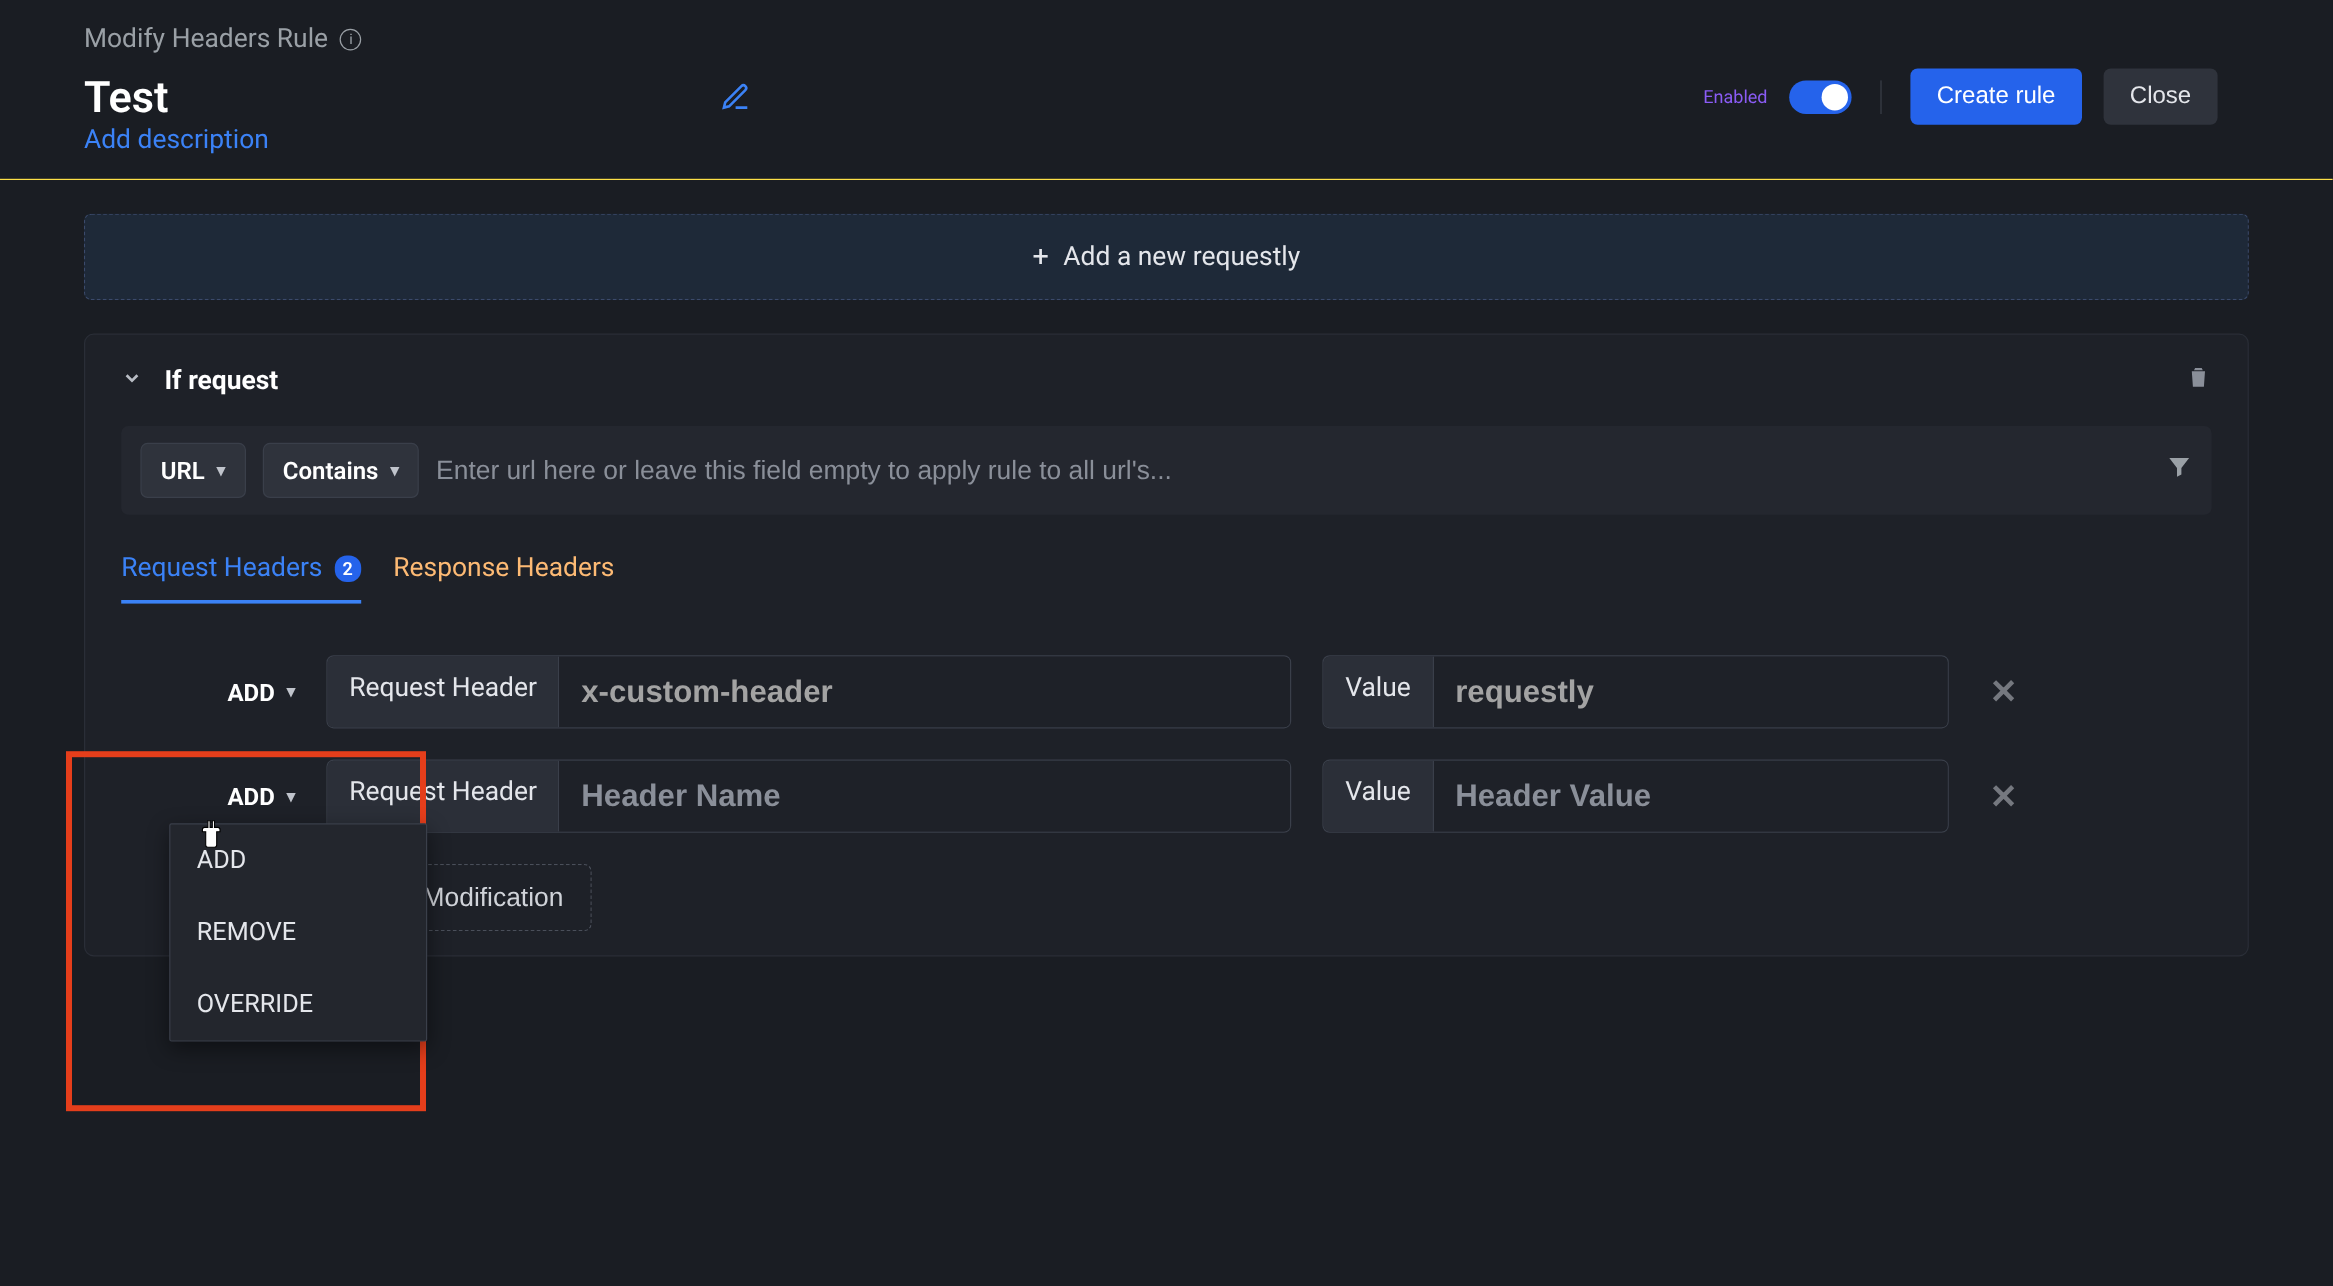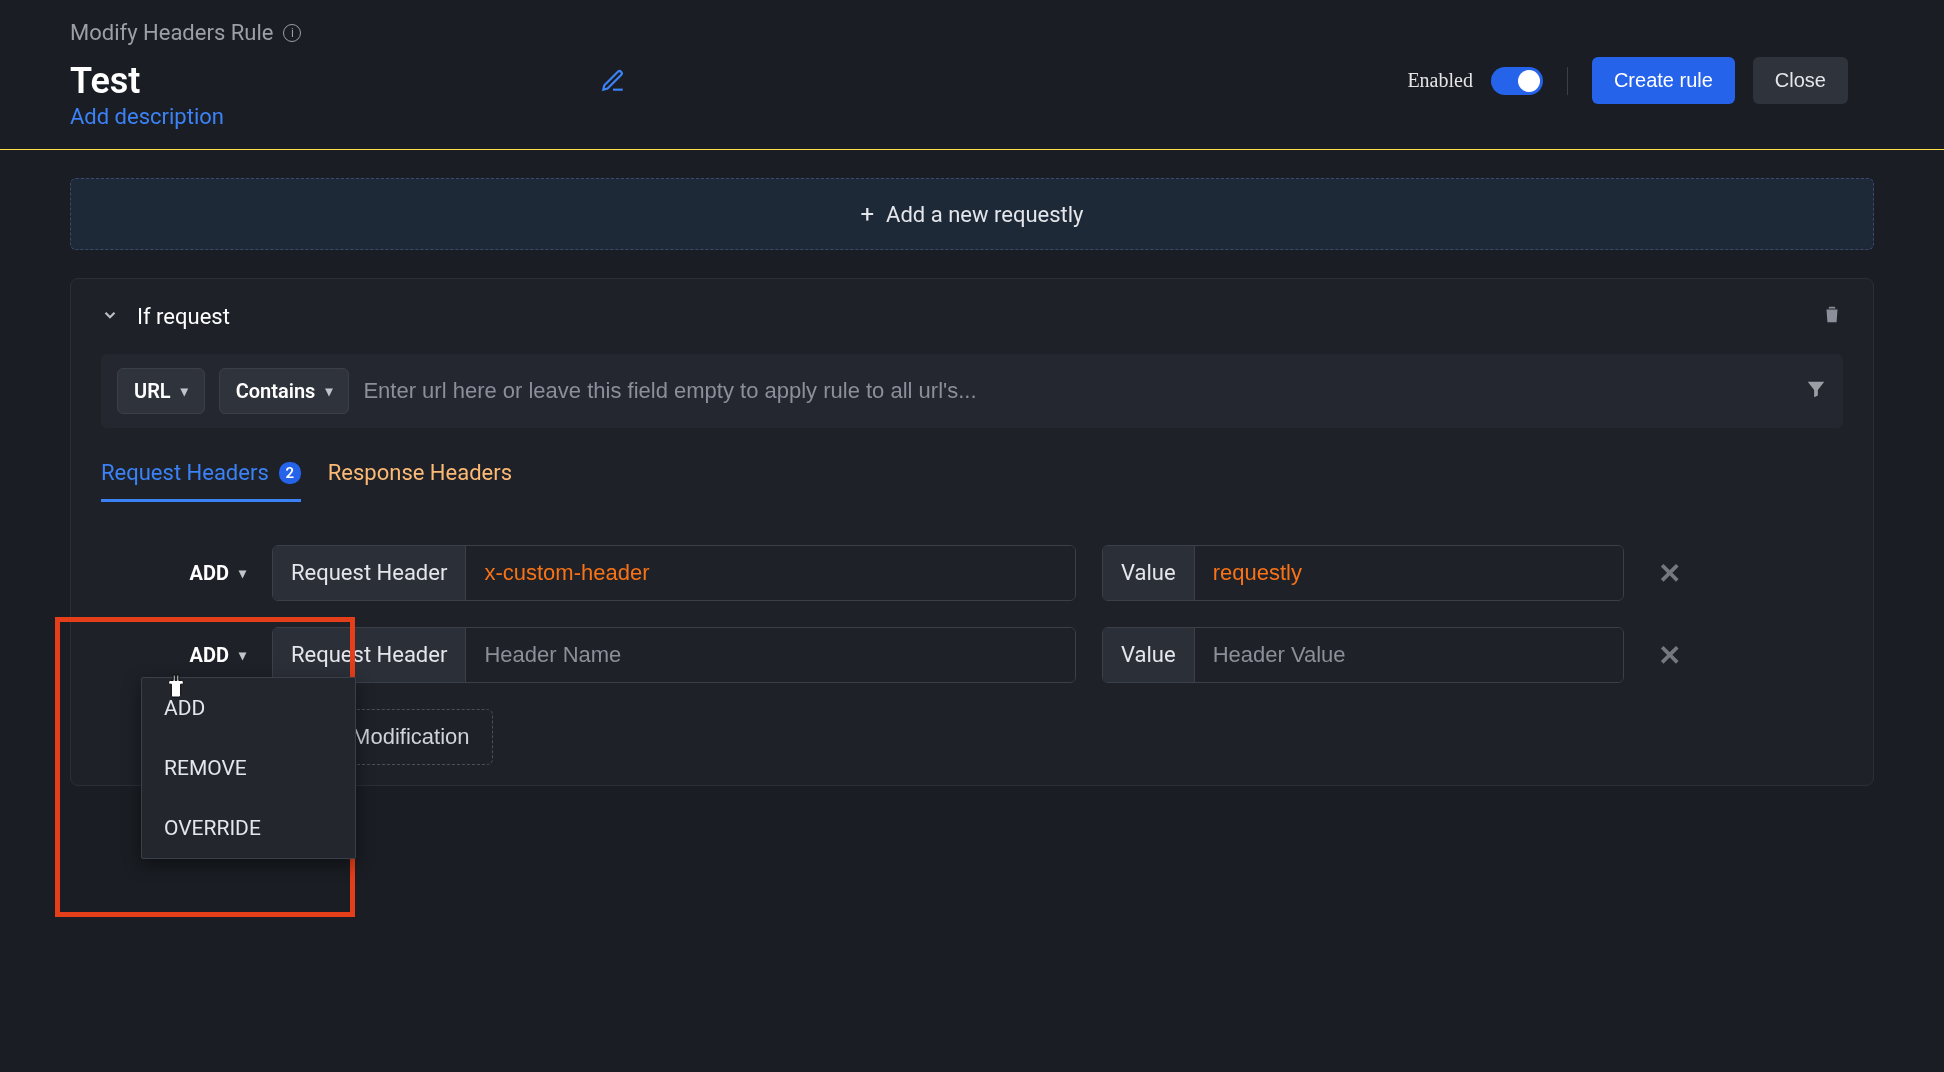--- a/index.html
+++ b/index.html
@@ -54,23 +54,22 @@
   color: #3b82f6;
   font-size: 26px;
   display: inline-flex;
 }
 .title-right {
   display: flex;
   align-items: center;
   gap: 18px;
 }
 .enabled-label {
-  color: #e5e5e5;
-  font-size: 20px;
-  font-family: Liberation Serif, serif;
+  color: #8b5cf6;
+  font-size: 15px;
 }
 .toggle {
   width: 52px;
   height: 28px;
   background: #2563eb;
   border-radius: 14px;
   position: relative;
 }
 .toggle .knob {
   position: absolute;
@@ -135,21 +134,21 @@
   display: flex;
   align-items: center;
   gap: 18px;
 }
 .collapse-chevron {
   color: #b9bdc5;
   font-size: 18px;
 }
 .panel-title {
   font-size: 22px;
-  font-weight: 400;
+  font-weight: 700;
   color: #fff;
 }
 .trash-icon { color: #8a8f99; font-size: 22px; }
 .panel-body { padding: 0 30px; }
 .filter-row {
   background: #24272f;
   border-radius: 6px;
   padding: 14px 16px;
   display: flex;
   align-items: center;
@@ -250,23 +249,24 @@
   font-size: 22px;
   color: #e4e6eb;
   white-space: nowrap;
   border-right: 1px solid #3a3f4a;
 }
 .ig input {
   flex: 1;
   background: #1e2128;
   border: none;
   padding: 14px 18px;
-  font-size: 22px;
-  color: #f97316;
+  font-size: 26px;
+  color: #a3a3a3;
   outline: none;
+  font-weight: bold;
 }
 .ig input::placeholder { color: #8a8f99; }
 .row-remove {
   color: #75787f;
   font-size: 28px;
   font-weight: 700;
   cursor: pointer;
   padding: 0 8px;
 }
 .add-mod-btn {

